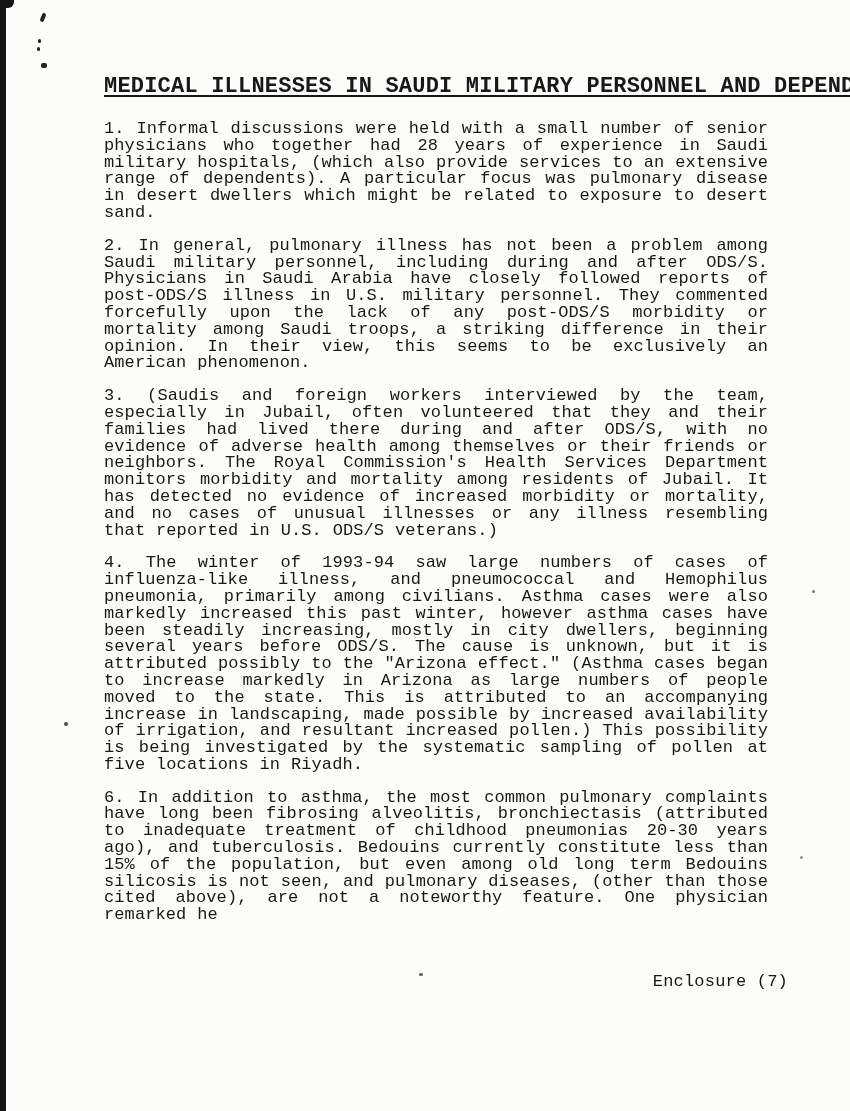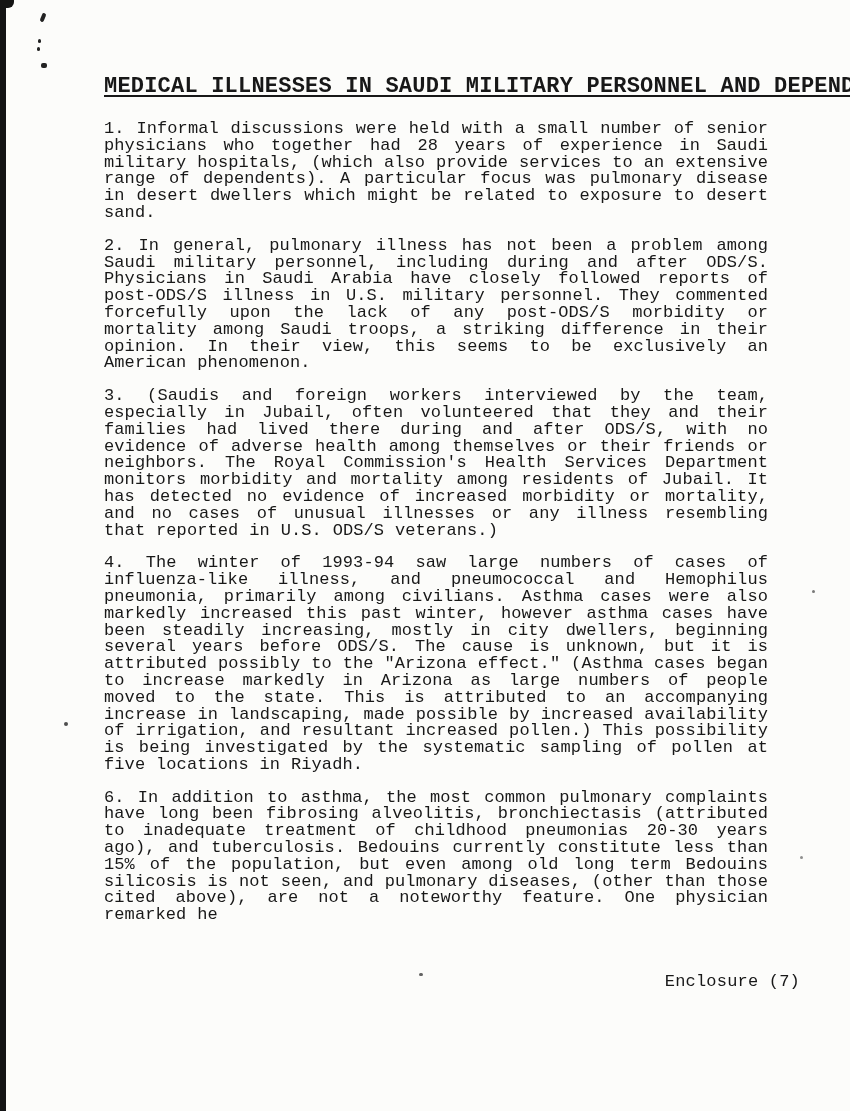--- a/index.html
+++ b/index.html
@@ -51,21 +51,21 @@
   .doc-body p {
     font-size: 17px;
     line-height: 16.8px;
     letter-spacing: 0.1px;
     text-align: justify;
     margin: 8px 0 16px 0;
     word-spacing: 0.5px;
   }
   .doc-footer {
     position: absolute;
-    right: 50px;
+    right: 62px;
     top: 972px;
     font-size: 17px;
     letter-spacing: 0.2px;
     margin-left: 28px;
   }
   
   .artifact { position: absolute; background: #222; }
   .art-tick-1 { left: 41px; top: 13px; width: 4px; height: 9px; transform: rotate(22deg); border-radius: 2px; }
   .art-colon-top { left: 38px; top: 39px; width: 3px; height: 4px; border-radius: 2px; }
   .art-colon-bot { left: 37px; top: 47px; width: 3px; height: 4px; border-radius: 2px; }

